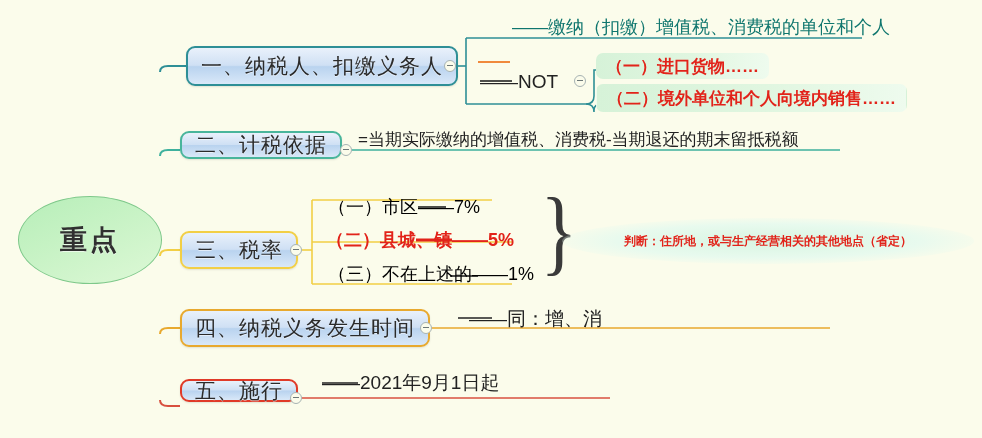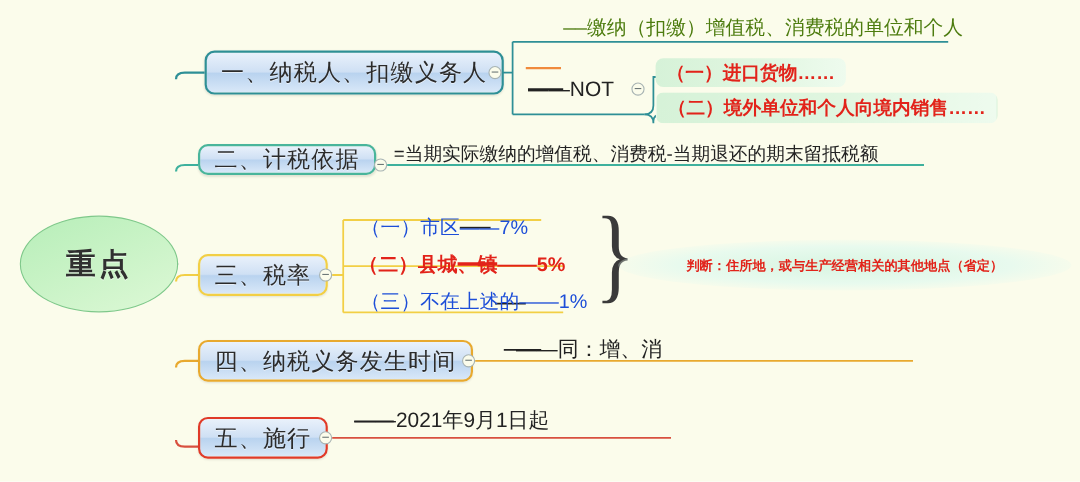--- a/index.html
+++ b/index.html
@@ -71,21 +71,21 @@
   .bn-yellow { border: 2px solid #f2cf45; }
   .bn-orange { border: 2px solid #e8a92e; }
   .bn-red    { border: 2px solid #e03a28; }
 
   
   .leaf-text {
     position: absolute;
     white-space: nowrap;
     line-height: 1;
   }
-  .t-orange { color: #4d7c0f; font-size: 18px; font-family: Liberation Mono, monospace; }
+  .t-orange { color: #0f766e; font-size: 18px; }
   .t-dark   { color: #222222; font-size: 19px; }
 
   
   .green-box {
     position: absolute;
     box-sizing: border-box;
     border-radius: 7px;
     background: linear-gradient(90deg, #d6f2d8 0%, #e0f6e0 55%, #eefbee 100%);
     display: flex;
     align-items: center;
@@ -112,21 +112,21 @@
     color: #e2231a;
     font-size: 12px;
     font-weight: bold;
   }
 
   
   .rate-item {
     position: absolute;
     white-space: nowrap;
     font-size: 18px;
-    color: #1d4ed8;
+    color: #000000;
     line-height: 1;
   }
   .rate-item.hl {
     color: #e2231a;
     font-weight: bold;
   }
 
   
   .toggle {
     position: absolute;
@@ -262,20 +262,20 @@
     <span class="callout-label">判断：住所地，或与生产经营相关的其他地点（省定）</span>
   </div>
 
   <div class="branch-node bn-orange" style="left:180px; top:309px; height:38px;">
     <span class="branch-label">四、纳税义务发生时间</span>
   </div>
   <div class="toggle" style="left:420px; top:322px;"></div>
 
   <div class="leaf-text t-dark" style="left:458px; top:309px;margin-left:11px;">——同：增、消</div>
 
-  <div class="branch-node bn-red" style="left:180px; top:379px; height:38px;">
+  <div class="branch-node bn-red" style="left:180px; top:379px; height:23px;">
     <span class="branch-label">五、施行</span>
   </div>
   <div class="toggle" style="left:290px; top:392px;"></div>
 
   <div class="leaf-text t-dark" style="left:322px; top:373px;">——2021年9月1日起</div>
 
 </div>
 
 </body></html>

